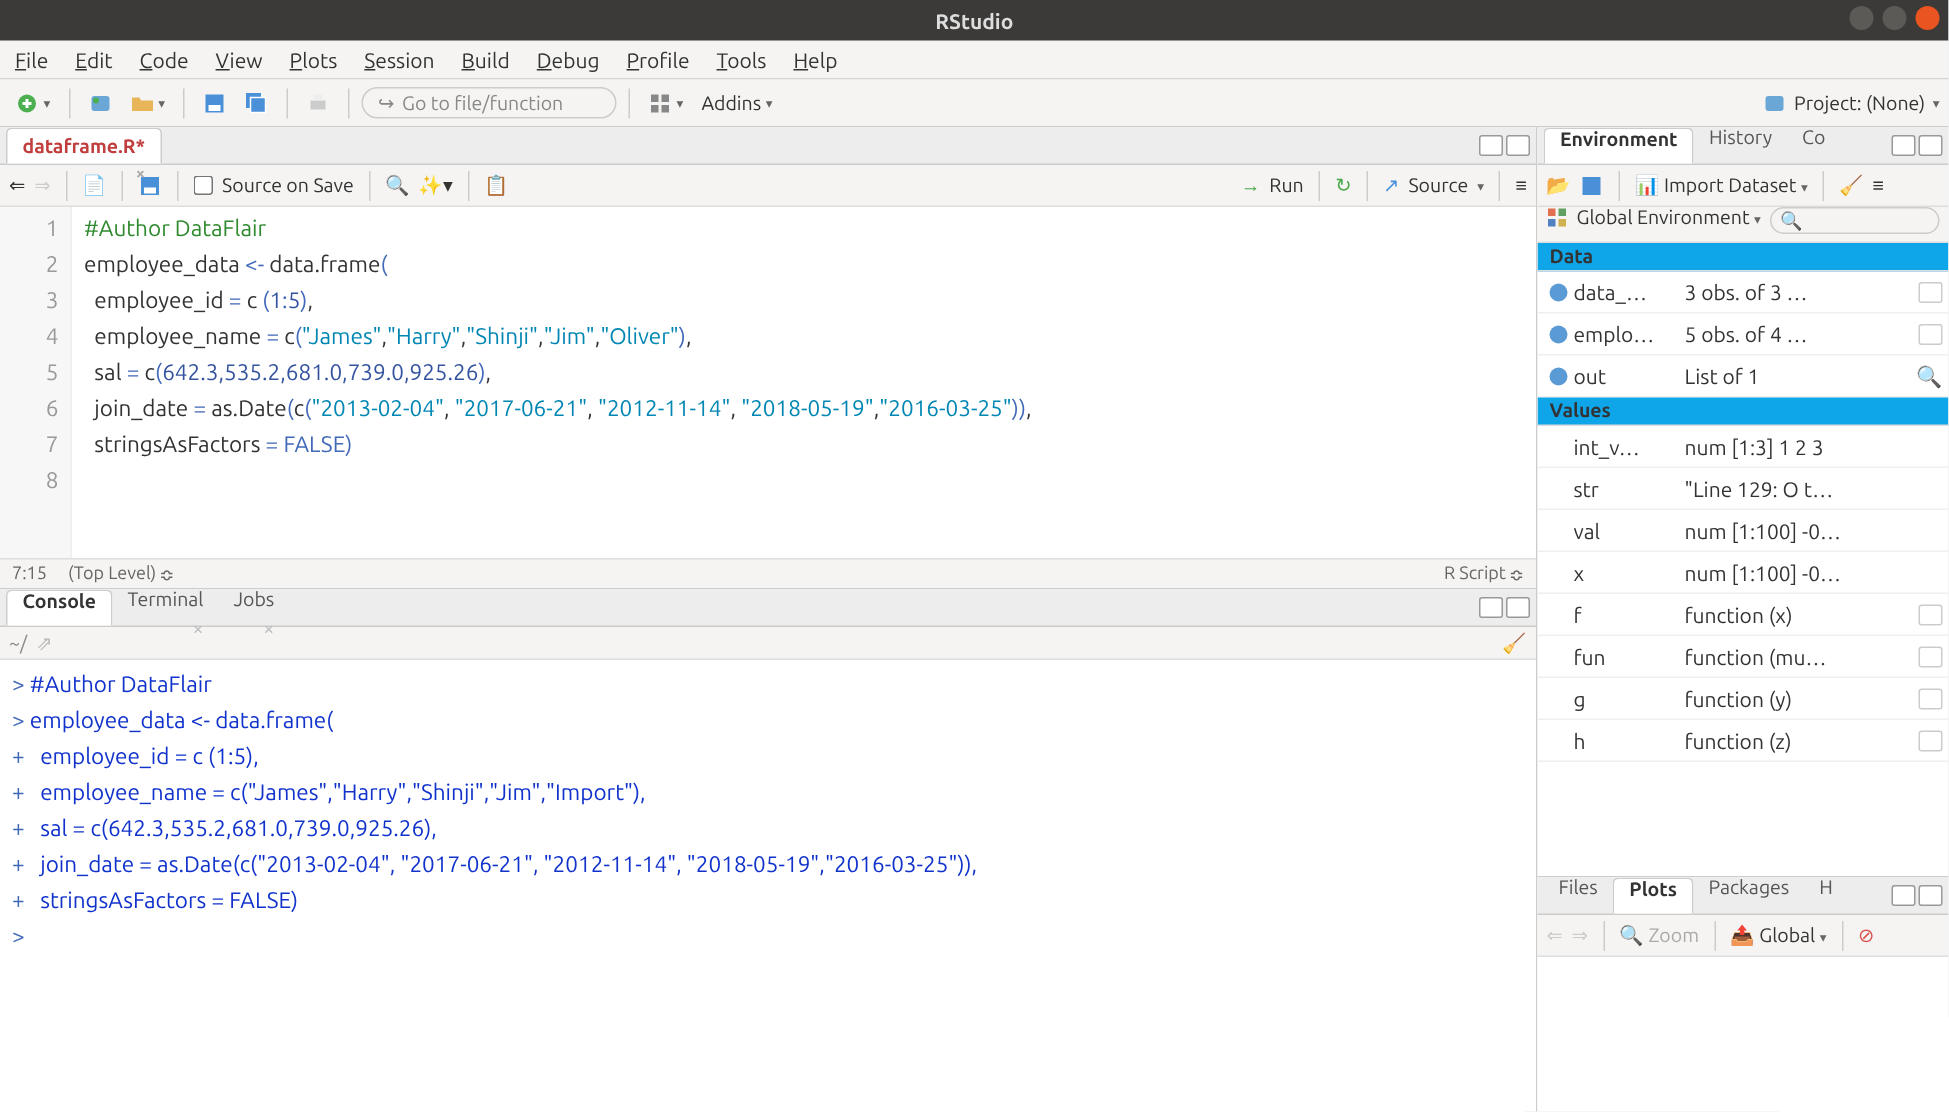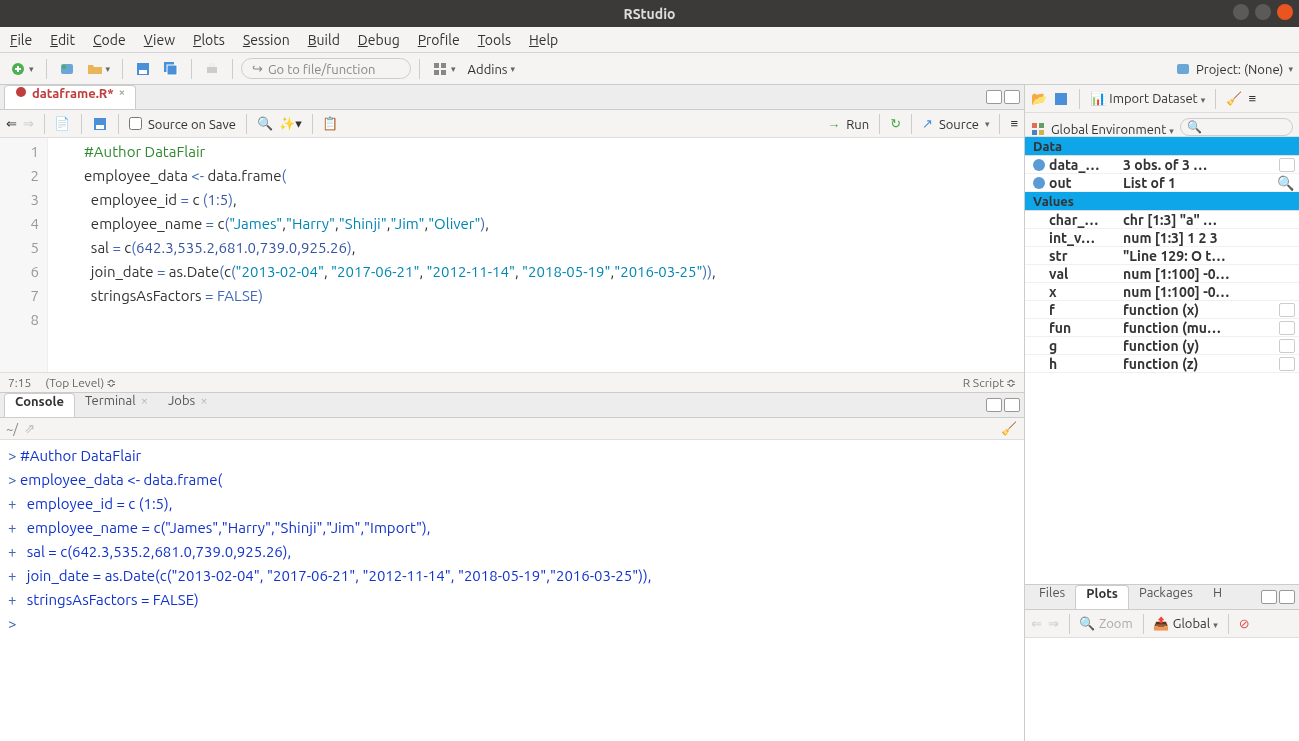--- a/index.html
+++ b/index.html
@@ -15,46 +15,46 @@
 .tb-sep { width: 1px; height: 20px; background: #ccc; margin: 0 4px; }
 .tb-btn { height: 24px; padding: 0 4px; display: flex; align-items: center; gap: 3px; border-radius: 3px; }
 .icon { width: 16px; height: 16px; display: inline-block; }
 .goto { border: 1px solid #ccc; border-radius: 12px; padding: 2px 10px; color: #888; font-size: 13px; display: flex; align-items: center; gap: 5px; width: 170px; }
 .project { margin-left: auto; display: flex; align-items: center; gap: 5px; font-size: 13px; }
 .main { flex: 1; display: flex; min-height: 0; }
 .left { width: 1025px; display: flex; flex-direction: column; border-right: 1px solid #ccc; min-height: 0; }
 .right { flex: 1; display: flex; flex-direction: column; min-height: 0; }
 .pane { display: flex; flex-direction: column; background: #fff; min-height: 0; }
 .tabbar { height: 25px; background: #ededed; border-bottom: 1px solid #ccc; display: flex; align-items: center; padding: 0 4px; position: relative; font-size: 13px; }
-.tab { height: 24px; padding: 0 10px; display: flex; align-items: flex-start; gap: 5px; background: #fff; border: 1px solid #ccc; border-bottom: none; border-radius: 4px 4px 0 0; font-weight: bold; }
+.tab { height: 24px; padding: 0 10px; display: flex; align-items: flex-end; gap: 5px; background: #fff; border: 1px solid #ccc; border-bottom: none; border-radius: 4px 4px 0 0; font-weight: bold; flex-direction: column; }
 .tab.inactive { background: transparent; border: none; font-weight: normal; color: #555; }
 .pane-controls { position: absolute; right: 4px; display: flex; gap: 2px; }
 .pctl { width: 16px; height: 14px; border: 1px solid #999; border-radius: 2px; background: #fff; }
 .subtb { height: 28px; background: #f5f4f3; border-bottom: 1px solid #ddd; display: flex; align-items: center; padding: 0 6px; gap: 6px; font-size: 13px; }
 .subtb .spacer { flex: 1; }
 .editor { flex: 1; display: flex; background: #fff; font-family: "DejaVu Sans Mono", monospace; font-size: 15px; line-height: 24px; overflow: hidden; }
 .gutter { width: 48px; background: #f7f7f7; color: #999; text-align: right; padding: 2px 8px 0 0; border-right: 1px solid #eee; }
-.code { flex: 1; padding: 2px 0 0 8px; white-space: pre; color: #333; margin-left: 28px; }
+.code { flex: 1; padding: 2px 0 0 8px; white-space: pre; color: #333; }
 .c-comment { color: #2f8a2f; }
 .c-assign { color: #4169b8; }
 .c-num { color: #3554a0; }
 .c-str { color: #0086b3; }
 .c-paren { color: #4169b8; }
 .c-bool { color: #4169b8; }
 .statusbar { height: 20px; background: #f5f4f3; border-top: 1px solid #ddd; display: flex; align-items: center; padding: 0 8px; font-size: 12px; color: #666; }
 .statusbar .right-s { margin-left: auto; }
 .console-body { flex: 1; padding: 4px 8px; font-family: "DejaVu Sans Mono", monospace; font-size: 15px; line-height: 23px; white-space: pre; overflow: auto; color: #333; }
 .prompt { color: #4169b8; }
 .cblue { color: #1133cc; }
 .env-tb { height: 28px; background: #f5f4f3; border-bottom: 1px solid #ddd; display: flex; align-items: center; padding: 0 6px; gap: 6px; font-size: 13px; }
-.env-scope { height: 24px; background: #f5f4f3; border-bottom: 1px solid #ddd; display: flex; align-items: flex-end; padding: 0 6px; gap: 6px; font-size: 13px; }
+.env-scope { height: 24px; background: #f5f4f3; border-bottom: 1px solid #ddd; display: flex; align-items: flex-start; padding: 0 6px; gap: 6px; font-size: 13px; }
 .search { flex:1; border:1px solid #ccc; border-radius:10px; padding:1px 6px; color:#aaa; font-size:12px; display:flex; align-items:center; gap:4px;}
 .env-list { flex:1; overflow:auto; font-family: "DejaVu Sans Mono", monospace; font-size: 14px; }
 .env-head { background: #0ea5e9; padding: 2px 8px; font-family: "Ubuntu", sans-serif; font-weight: bold; font-size: 13px; border-bottom: 1px solid #ddd; }
-.env-row { display: flex; align-items: center; padding: 2px 4px 2px 8px; border-bottom: 1px solid #f0f0f0; height: 18px; font-weight: bold; }
+.env-row { display: flex; align-items: center; padding: 2px 4px 2px 8px; border-bottom: 1px solid #f0f0f0; height: 28px; }
 .env-row .name { width: 74px; overflow: hidden; text-overflow: ellipsis; white-space: nowrap; }
 .env-row .val { flex:1; overflow: hidden; text-overflow: ellipsis; white-space: nowrap; color: #333; }
 .env-row .ricon { width: 16px; height: 14px; border: 1px solid #ccc; border-radius: 2px; margin-left: 4px; }
 .dot { width:12px; height:12px; border-radius:50%; background:#5b9bd5; margin-right:4px; display:inline-block;}
 .caret { font-size: 9px; color: #666; }
 svg { display: block; }
 </style>
 </head>
 <body>
 
@@ -249,20 +249,35 @@
 <span class="prompt">+</span><span class="cblue">   sal = c(642.3,535.2,681.0,739.0,925.26),</span>
 <span class="prompt">+</span><span class="cblue">   join_date = as.Date(c("2013-02-04", "2017-06-21", "2012-11-14", "2018-05-19","2016-03-25")),</span>
 <span class="prompt">+</span><span class="cblue">   stringsAsFactors = FALSE)</span>
 <span class="prompt">&gt;</span><span class="cblue"> </span></div>
     </div>
   </div>
 
   <div class="right">
 
     <div class="pane" style="height: 500px; border-bottom: 1px solid #ccc;">
+      <div class="tabbar">
+        <div class="tab">
+            <span>Environment</span>
+          </div>
+        <div class="tab inactive">
+            <span>History</span>
+          </div>
+        <div class="tab inactive">
+            <span>Co</span>
+          </div>
+        <div class="pane-controls">
+          <span class="pctl"></span>
+          <span class="pctl"></span>
+        </div>
+      </div>
       <div class="env-tb">
         <span>📂</span>
         <svg class="icon" viewBox="0 0 16 16">
             <rect x="2" y="2" width="12" height="12" fill="#4a90d9"></rect>
           </svg>
         <div class="tb-sep"></div>
         <span>📊 <span>Import Dataset</span> <span class="caret">▾</span></span>
         <div class="tb-sep"></div>
         <span>🧹</span>
         <span>≡</span>
@@ -280,32 +295,33 @@
       <div class="env-list" id="env-list">
           <div class="env-head">Data</div>
           <div class="env-row">
             <span class="dot"></span>
             <span class="name">data_…</span>
             <span class="val">3 obs. of  3 …</span>
             <span class="ricon"></span>
           </div>
           <div class="env-row">
             <span class="dot"></span>
+            <span class="name">emplo…</span>
+            <span class="val">5 obs. of  4 …</span>
+            <span class="ricon"></span>
+          </div>
+          <div class="env-row">
+            <span class="dot"></span>
             <span class="name">out</span>
             <span class="val">List of 1</span>
             <span style="color:#888">🔍</span>
           </div>
           <div class="env-head">Values</div>
           <div class="env-row">
             <span style="width:16px;display:inline-block"></span>
-            <span class="name">char_…</span>
-            <span class="val">chr [1:3] "a" …</span>
-          </div>
-          <div class="env-row">
-            <span style="width:16px;display:inline-block"></span>
             <span class="name">int_v…</span>
             <span class="val">num [1:3] 1 2 3</span>
           </div>
           <div class="env-row">
             <span style="width:16px;display:inline-block"></span>
             <span class="name">str</span>
             <span class="val">"Line 129: O t…</span>
           </div>
           <div class="env-row">
             <span style="width:16px;display:inline-block"></span>

